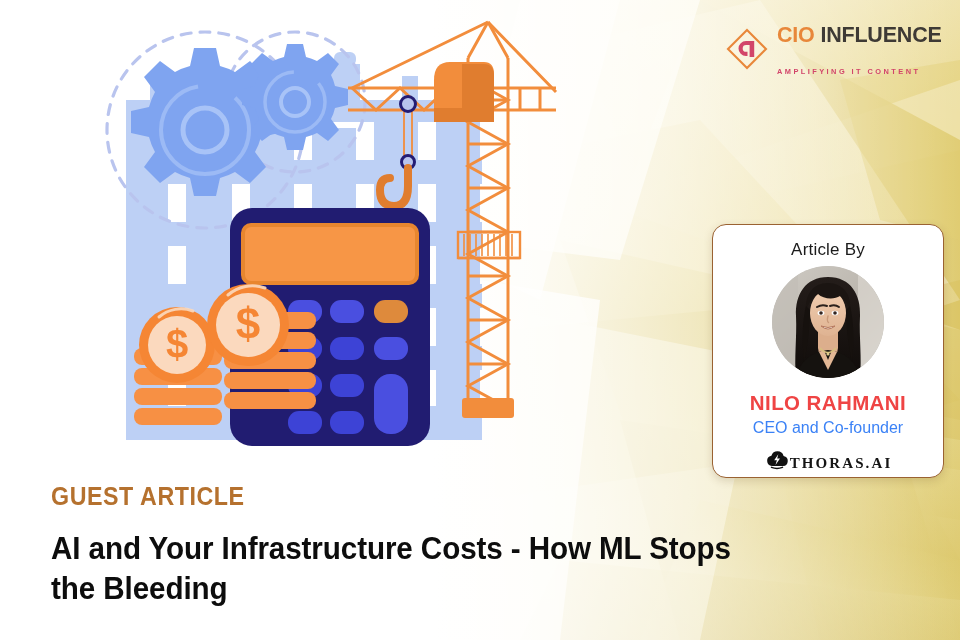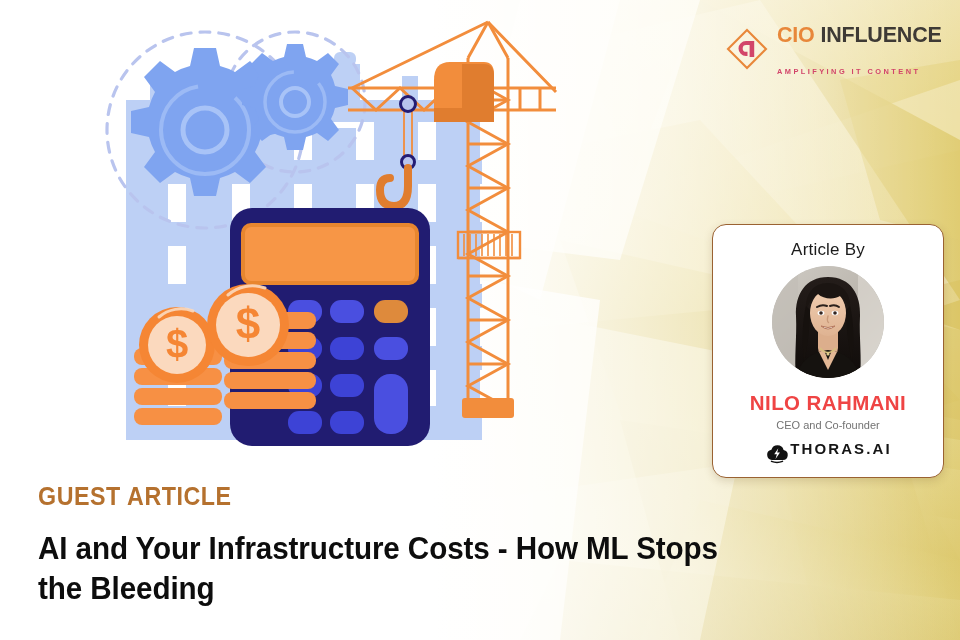--- a/index.html
+++ b/index.html
@@ -78,36 +78,36 @@
     background:#c9c6c0;
   }
   .avatar svg { display:block; width:112px; height:112px; }
   .author-name {
     margin-top:13px;
     font-size:20.5px; font-weight:bold; color:#ef4444;
     letter-spacing:0.4px; white-space:nowrap;
   }
   .author-role {
     margin-top:4px;
-    font-size:11px; color:#737373; white-space:nowrap;
+    font-size:16px; color:#3b82f6; white-space:nowrap;
   }
   .company {
     margin-top:9px;
-    display:flex; align-items:flex-start; 
+    display:flex; align-items:flex-end; font-family:Liberation Serif, serif;
   }
   .company-mark { width:26px; height:26px; flex:0 0 26px; }
   .company-name {
     font-size:15px; font-weight:bold; color:#151515;
     letter-spacing:2.1px; white-space:nowrap;
   }
 
   
   .headline-block {
     position:absolute;
-    left:38px; top:482px;
+    left:51px; top:482px;
     width:760px;
     z-index:6;
   }
   .kicker {
     font-family:"Liberation Sans Narrow","Liberation Sans",sans-serif;
     font-size:25px; font-weight:bold;
     color:#B5712E; letter-spacing:0.6px;
     transform:scaleX(0.93); transform-origin:left center;
     margin-bottom:17px;
   }

